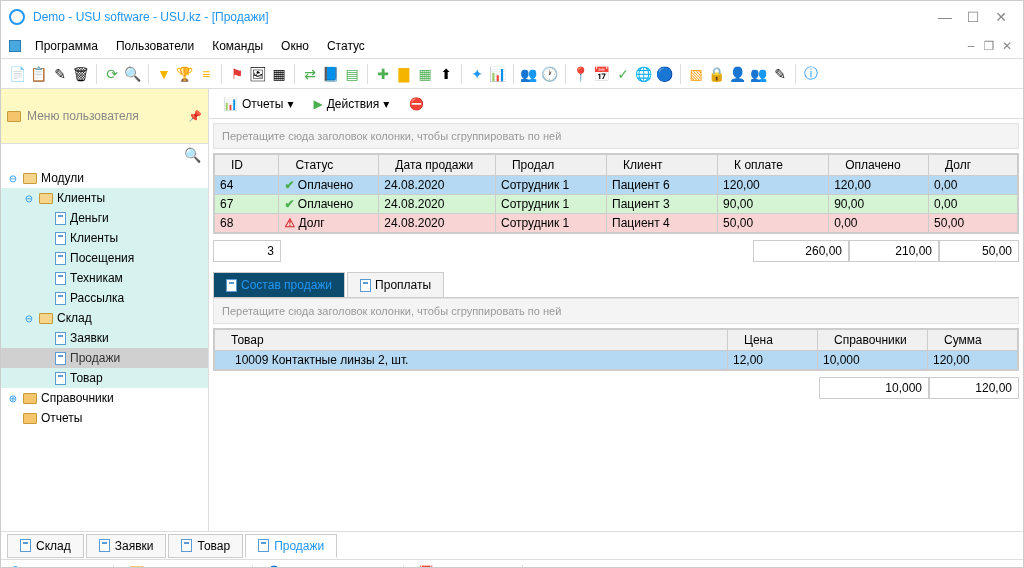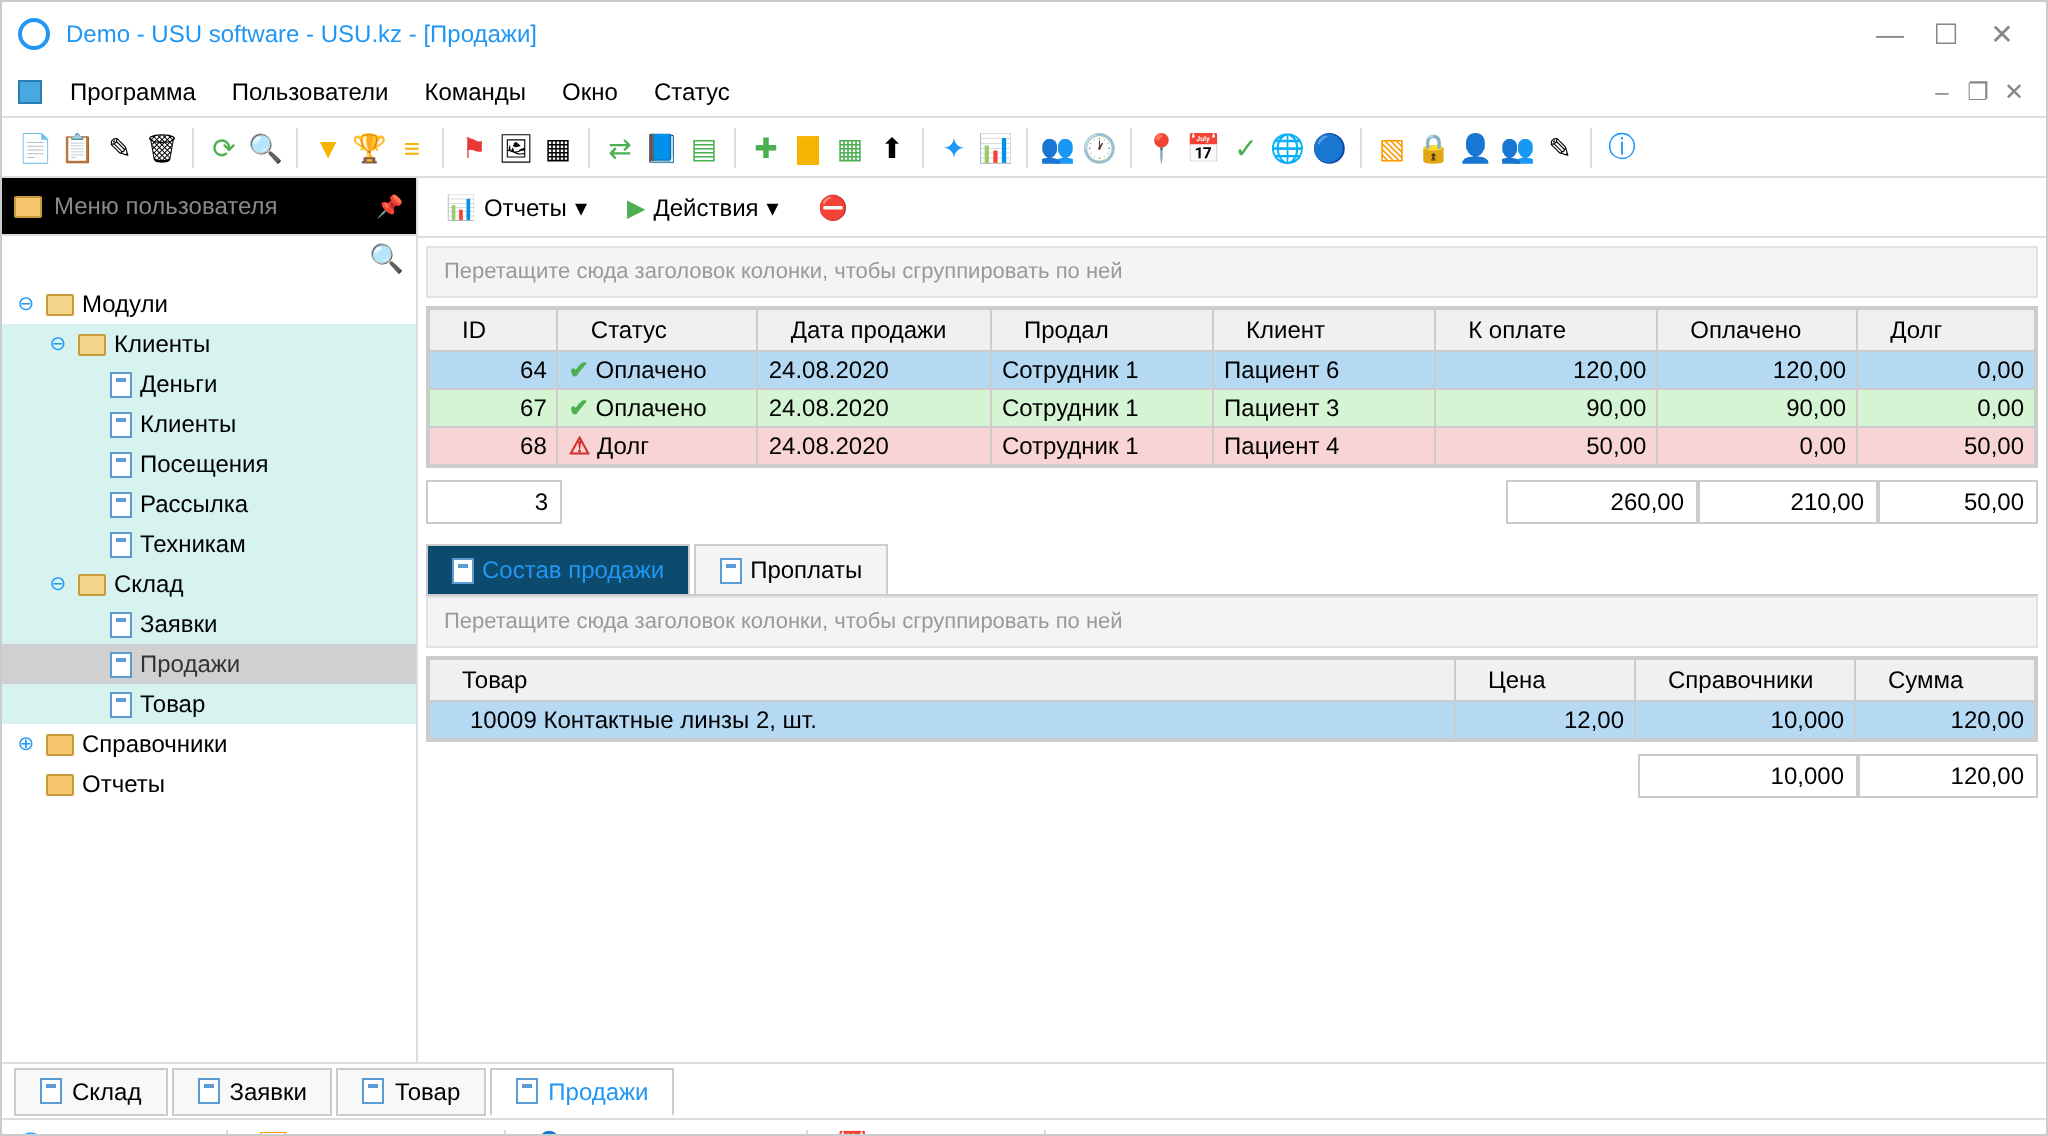--- a/index.html
+++ b/index.html
@@ -11,21 +11,21 @@
 .menubar { height: 26px; display: flex; align-items: center; padding: 0 8px; border-bottom: 1px solid #ddd; gap: 2px; }
 .menubar .menu-icon { display:inline-block; width:12px; height:12px; background:#4aa8e0; margin-right:4px; border:1px solid #2a7db3; vertical-align:middle;}
 .menubar .menu-item { padding: 3px 8px; cursor: pointer; text-align: center; }
 .menubar .spacer { flex: 1; }
 .menubar .mdi-btn { width: 16px; text-align:center; color:#888; cursor:pointer;}
 .toolbar-main { height: 30px; display: flex; align-items: center; padding: 0 8px; border-bottom: 1px solid #ddd; gap: 3px; }
 .tb-ico { width: 18px; height: 18px; display: inline-flex; align-items:center; justify-content:center; font-size:14px; cursor:pointer; }
 .tb-sep { width: 1px; height: 20px; background: #ddd; margin: 0 3px; }
 .body-row { display: flex; height: 442px; }
 .sidebar { width: 208px; display:flex; flex-direction:column; border-right:1px solid #ddd;}
-.sidebar-head { background:#000000; padding:7px 6px; display:flex; align-items:center; color:#888; border-bottom:1px solid #ddd;}
+.sidebar-head { background:#fef9c3; padding:20px 6px; display:flex; align-items:center; color:#888; border-bottom:1px solid #ddd;}
 .sidebar-head .pin { margin-left:auto; font-size:11px; }
 .sidebar-search { text-align:right; padding:3px 6px; color:#2196f3; font-size:14px;}
 .tree { flex:1; overflow:auto; padding:2px 0; }
 .tree-node { display:flex; align-items:center; height:20px; padding-left: 6px; cursor:pointer; gap:4px;}
 .tree-node.l1 { padding-left: 6px; }
 .tree-node.l2 { padding-left: 22px; background:#d6f3f0;}
 .tree-node.l3 { padding-left: 54px; background:#d6f3f0;}
 .tree-node.sel { background:#d0d0d0 !important; color:#333;}
 .exp { color:#2196f3; font-size:10px; width:12px; display:inline-block; text-align:center;}
 .folder-ico { width:14px; height:11px; background:#f5c56b; border:1px solid #c99a3a; border-radius:1px;}
@@ -36,21 +36,21 @@
 .sub-toolbar { height:30px; border-bottom:1px solid #ddd; display:flex; align-items:center; padding:0 6px; gap:4px;}
 .btn { padding:3px 8px; cursor:pointer; display:flex; align-items:center; gap:4px;}
 .drop-hint { background:#f4f4f4; color:#999; padding:6px 8px; border:1px solid #e2e2e2; margin:4px; font-size:11px;}
 .grid { margin:0 4px; border:1px solid #ccc; }
 .grid table { width:100%; border-collapse:collapse; }
 .grid th { background:#f0f0f0; border:1px solid #ccc; padding:3px 16px; text-align:left; font-weight:normal;}
 .grid td { border:1px solid #ccc; padding:2px 5px; }
 .row-paid { background:#d4f4d4; }
 .row-debt { background:#f9d4d4; }
 .row-sel { background:#b5d9f3; }
-.num { text-align:right; }
+.num { text-align:left; }
 .totals { display:flex; margin:6px 4px; gap:0;}
 .totals .cell { border:1px solid #ccc; padding:3px 6px; text-align:right; }
 .sub-tabs { display:flex; border-bottom:1px solid #ccc; margin:4px 4px 0 4px;}
 .sub-tab { padding:5px 12px; border:1px solid #ccc; border-bottom:none; background:#f4f4f4; display:flex; align-items:center; gap:4px; cursor:pointer; margin-right:2px;}
 .sub-tab.active { background:#0c4a6e; color:#2196f3;}
 .bottom-tabs { height:28px; border-top:1px solid #ddd; display:flex; align-items:center; padding:0 6px; gap:2px;}
 .btab { padding:4px 12px; border:1px solid #ccc; display:flex; align-items:center; gap:5px; cursor:pointer; background:#f8f8f8;}
 .btab.active { background:#fff; color:#2196f3; border-bottom-color:#fff;}
 .statusbar { height:26px; border-top:1px solid #ddd; display:flex; align-items:center; padding:0 8px; gap:14px; color:#333; font-size:11px;}
 .statusbar .sep { width:1px; height:16px; background:#ddd;}
@@ -156,25 +156,25 @@
       <div class="tree-node l3">
           <span class="doc-ico"></span>
           <span>Клиенты</span>
         </div>
       <div class="tree-node l3">
           <span class="doc-ico"></span>
           <span>Посещения</span>
         </div>
       <div class="tree-node l3">
           <span class="doc-ico"></span>
+          <span>Техникам</span>
+        </div>
+      <div class="tree-node l3">
+          <span class="doc-ico"></span>
           <span>Рассылка</span>
-        </div>
-      <div class="tree-node l3">
-          <span class="doc-ico"></span>
-          <span>Техникам</span>
         </div>
       <div class="tree-node l2">
           <span class="exp">⊖</span>
           <span class="folder-ico open"></span>
           <span>Склад</span>
         </div>
       <div class="tree-node l3">
           <span class="doc-ico"></span>
           <span>Заявки</span>
         </div>

